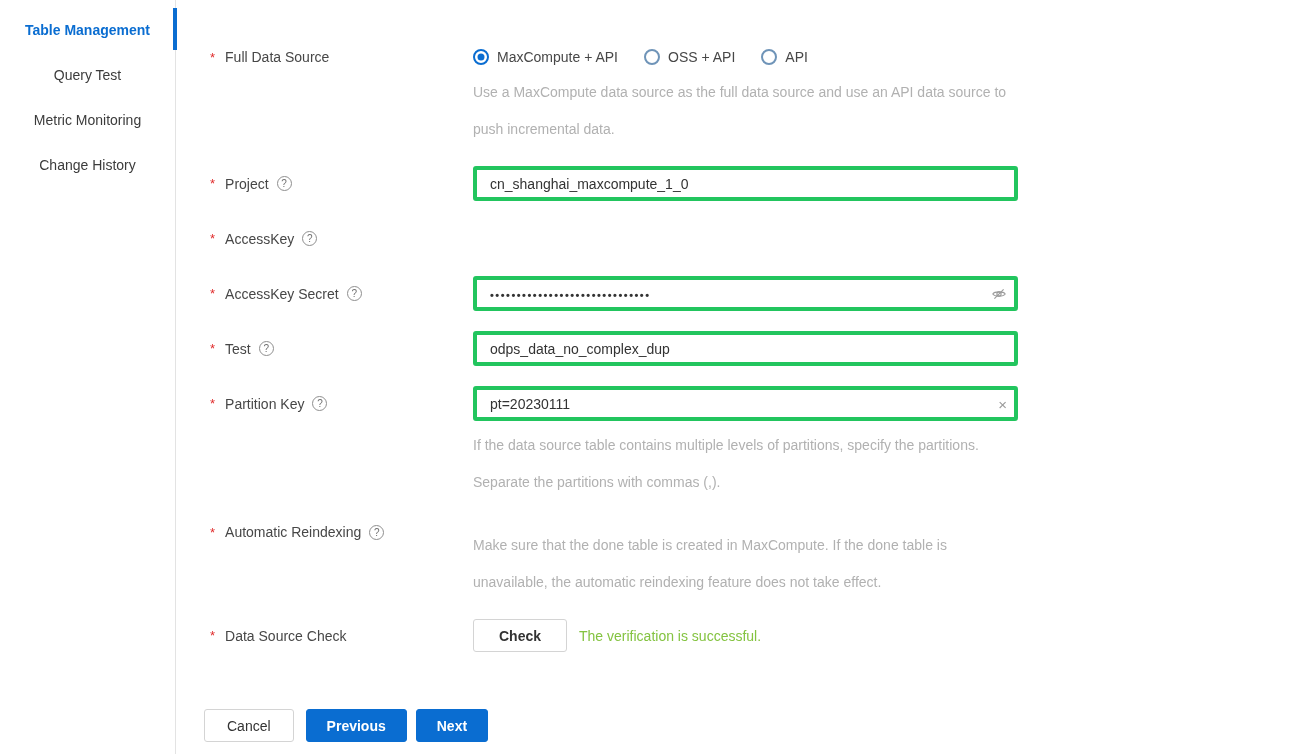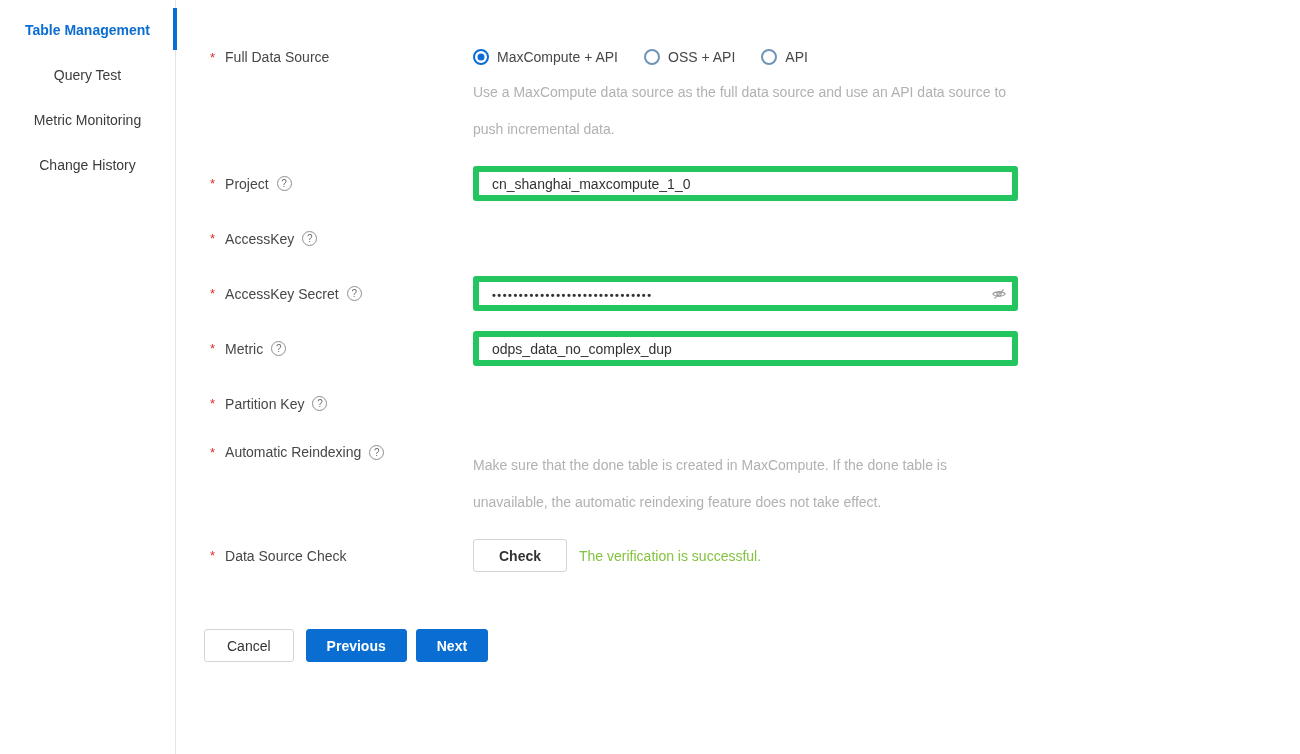--- a/index.html
+++ b/index.html
@@ -36,21 +36,21 @@
   .radio.checked { border-color:#0a6dd1; }
   .radio.checked::after { content:''; position:absolute; left:50%; top:50%;
            transform:translate(-50%,-50%); width:7px; height:7px; border-radius:50%;
            background:#0a6dd1; }
   .radio-opt span.opt-label { margin-left:8px; font-size:14px; color:#474747; }
 
   .help { margin-top:6px; width:552px; font-size:14px; line-height:37px;
           color:#b1b1b1; }
 
   .input-wrap { position:relative; width:545px; }
-  .tinput { width:545px; height:35px; border:6px solid #22c55e; border-radius:3px;
+  .tinput { width:545px; height:35px; border:4px solid #22c55e; border-radius:3px;
             font-size:14px; color:#333; padding:0 46px 0 13px; outline:none;
             font-family:"Liberation Sans", sans-serif; background:#fff; }
   .tinput.secret { font-size:11px; letter-spacing:1.5px; font-weight:bold; padding-top:2px; }
   .suffix-icon { position:absolute; right:11px; top:50%; transform:translateY(-50%);
                  cursor:pointer; display:flex; align-items:center; color:#9a9a9a; }
   .clear-x { font-size:15px; line-height:1; color:#9a9a9a; }
 
   .mb-std { margin-bottom:20px; }
   .mb-18 { margin-bottom:18px; }
 
@@ -145,35 +145,42 @@
             <line x1="3.4" y1="12.6" x2="12.6" y2="3.4" stroke="#9a9a9a" stroke-width="1.1"></line>
           </svg>
         </span>
       </div>
     </div>
   </div>
 
   <div class="frow input-row mb-std">
     <div class="flabel">
       <span class="req">*</span>
-      <span>Metric</span>
+      <span>Test</span>
       <span class="qicon">?</span>
     </div>
     <div class="fcontrol">
       <div class="input-wrap">
         <input class="tinput" type="text" value="odps_data_no_complex_dup" style="">
       </div>
     </div>
   </div>
 
   <div class="frow input-row mb-std">
     <div class="flabel">
       <span class="req">*</span>
       <span>Partition Key</span>
       <span class="qicon">?</span>
+    </div>
+    <div class="fcontrol">
+      <div class="input-wrap">
+        <input class="tinput" type="text" value="pt=20230111" style="">
+        <span class="suffix-icon clear-x">×</span>
+      </div>
+      <div class="help">If the data source table contains multiple levels of partitions, specify the partitions. Separate the partitions with commas (,).</div>
     </div>
   </div>
 
   <div class="frow mb-18">
     <div class="flabel radio-row-label">
       <span class="req">*</span>
       <span>Automatic Reindexing</span>
       <span class="qicon">?</span>
     </div>
     <div class="fcontrol">

